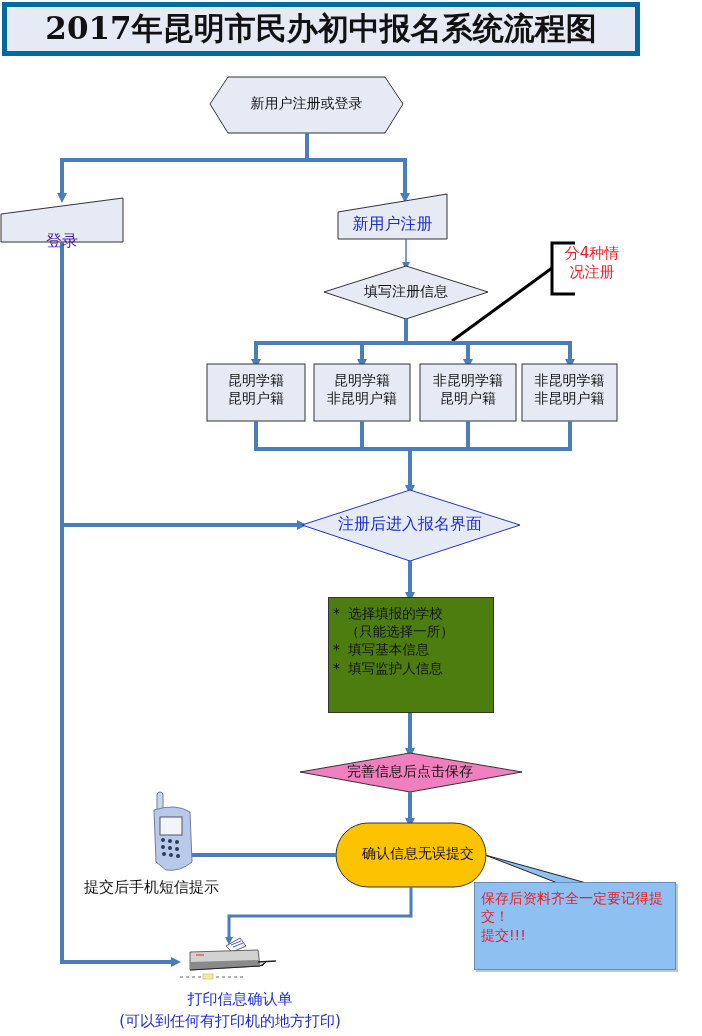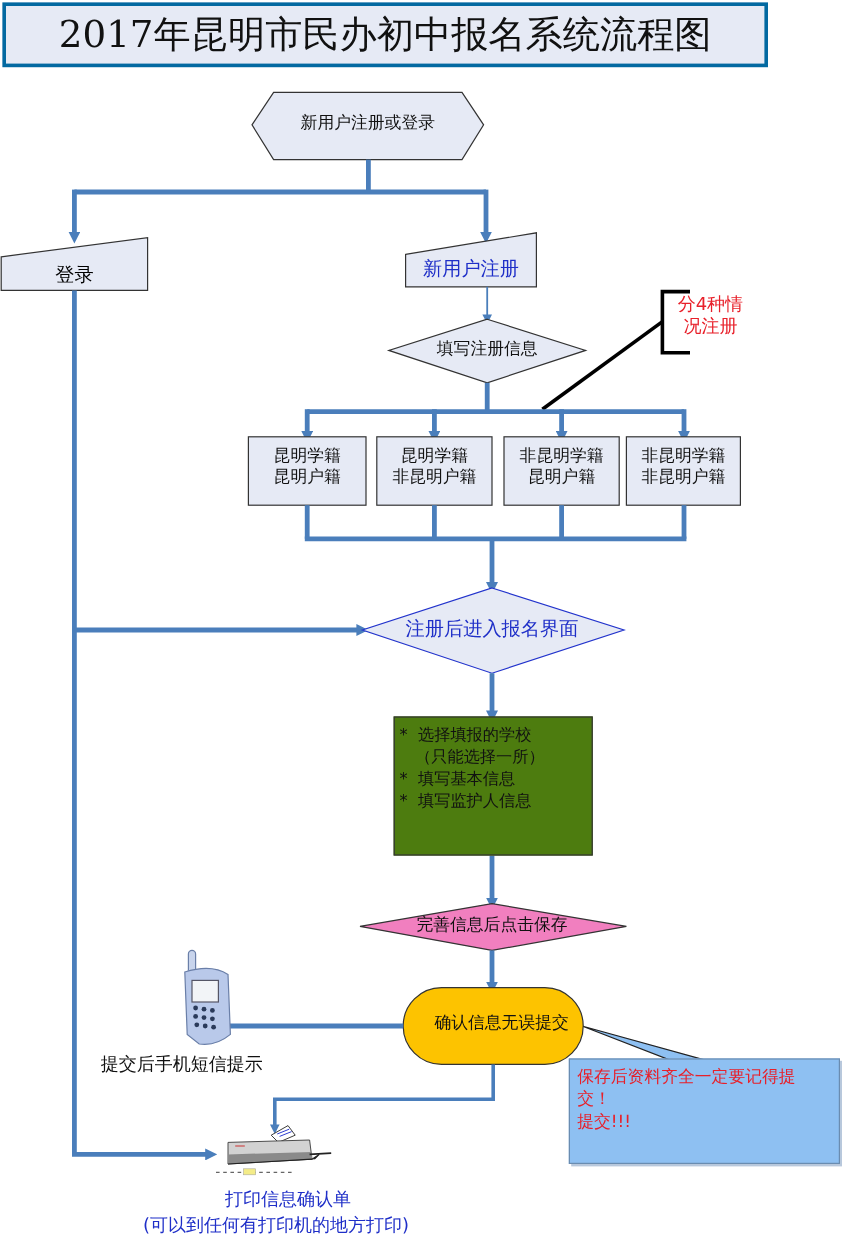--- a/index.html
+++ b/index.html
@@ -1,21 +1,21 @@
 <!DOCTYPE html>
 <html><head>
 <meta charset="utf-8">
 <style>
   html, body { margin:0; padding:0; background:#ffffff; }
   body { width:702px; height:1036px; position:relative; overflow:hidden; font-family:"DejaVu Sans", sans-serif; }
   svg#flow { position:absolute; left:0; top:0; }
-  .title-box { position:absolute; left:2px; top:2px; width:638px; height:54px; background:#e6eaf5; border:3px solid #0369a1; box-sizing:border-box; display:flex; align-items:center; justify-content:center; font-family:"DejaVu Serif", serif; font-size:31px; color:#111; }
+  .title-box { position:absolute; left:2px; top:2px; width:638px; height:54px; background:#e6eaf5; border:5px solid #0369a1; box-sizing:border-box; display:flex; align-items:center; justify-content:center; font-family:"DejaVu Serif", serif; font-size:31px; color:#111;font-weight:bold; }
   .lbl { position:absolute; text-align:center; line-height:1.25; }
   .note-red { color:#e8202a; font-size:15px; }
-  .callout { position:absolute; left:474px; top:882px; width:226px; height:88px; background:#8ec0f2; border:1px solid #6a8cb0; box-sizing:border-box; color:#e8202a; font-size:14px; padding:6px 6px; line-height:1.32; box-shadow:2px 2px 0 #b8c8dc; }
+  .callout { position:absolute; left:474px; top:882px; width:202px; height:88px; background:#8ec0f2; border:1px solid #6a8cb0; box-sizing:border-box; color:#e8202a; font-size:14px; padding:6px 6px; line-height:1.32; box-shadow:2px 2px 0 #b8c8dc; }
   .task { position:absolute; left:328px; top:597px; width:166px; height:116px; background:#4d7c0f; border:1px solid #333; box-sizing:border-box; padding:6px 4px; font-size:13.5px; line-height:1.35; color:#111; }
 </style>
 </head>
 <body>
 
 <div class="title-box">2017年昆明市民办初中报名系统流程图</div>
 
 <svg id="flow" width="702" height="1036" viewBox="0 0 702 1036">
   <defs>
     <marker id="arr" markerWidth="10" markerHeight="10" refX="5" refY="5" orient="auto" markerUnits="userSpaceOnUse">
@@ -123,21 +123,21 @@
     <path d="M190,962 L260,960 L260,966 L190,970 Z" fill="#8a8a8a"></path>
     <path d="M190,970 L260,966 L266,962 L262,966" fill="#222" stroke="#222" stroke-width="1"></path>
     <line x1="258" y1="962" x2="276" y2="961" stroke="#222" stroke-width="1.5"></line>
     <line x1="180" y1="977" x2="246" y2="977" stroke="#666" stroke-width="1" stroke-dasharray="3,3"></line>
     <rect x="203" y="974" width="10" height="5" fill="#f4ec88" stroke="#aa9" stroke-width="0.5"></rect>
     <line x1="196" y1="955" x2="204" y2="955" stroke="#cc3333" stroke-width="1"></line>
   </g>
 </svg>
 
 <div class="lbl" style="left:210px;top:95px;width:193px;font-size:14px;color:#111;">新用户注册或登录</div>
-<div class="lbl" style="left:20px;top:220px;width:84px;font-size:16px;color:#000000;font-family:Liberation Mono, monospace;">登录</div>
+<div class="lbl" style="left:20px;top:231px;width:84px;font-size:16px;color:#4c1d95;">登录</div>
 <div class="lbl" style="left:338px;top:214px;width:109px;font-size:16px;color:#1f2fc8;">新用户注册</div>
 <div class="lbl" style="left:330px;top:283px;width:152px;font-size:14px;color:#111;">填写注册信息</div>
 
 <div class="lbl note-red" style="left:557px;top:244px;width:70px;">
   <div>分4种情</div>
   <div>况注册</div>
 </div>
 
 <div class="lbl" style="left:207px;top:372px;width:98px;font-size:14px;color:#111;">
   <div>昆明学籍</div>

